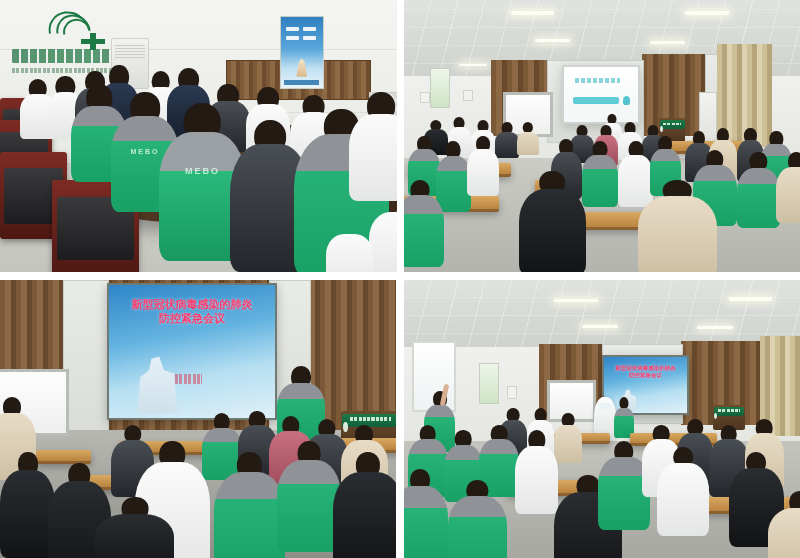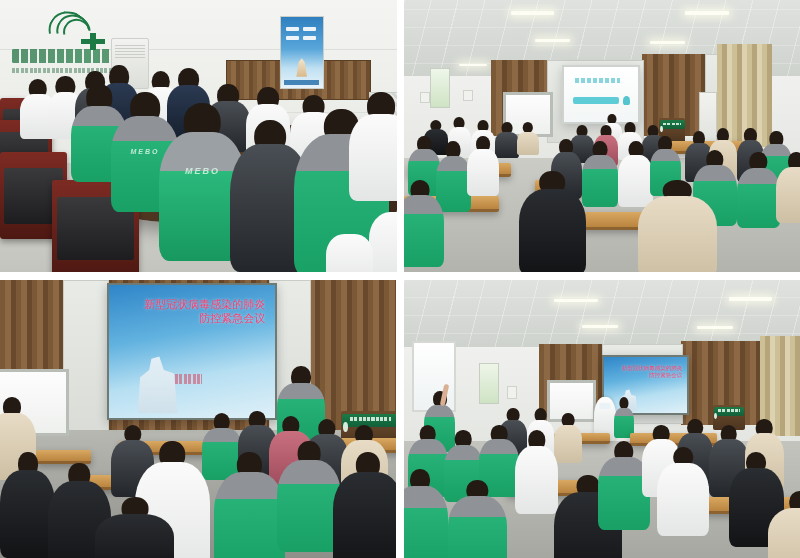--- a/index.html
+++ b/index.html
@@ -84,43 +84,43 @@
   .body{position:absolute;left:0;bottom:0;width:100%;border-radius:38% 38% 12% 12%;}
   .g-jacket{background:linear-gradient(180deg,#8f9398 0 26%,#27b277 26%,#18a065 100%);}
   .g-jacket2{background:linear-gradient(180deg,#9aa0a4 0 30%,#2bb97c 30%,#17985f 100%);}
   .w-coat{background:linear-gradient(180deg,#fbfbfb,#e4e6e5);}
   .d-coat{background:linear-gradient(180deg,#4a4f55,#23262a);}
   .blk-coat{background:linear-gradient(180deg,#2a2d31,#121315);}
   .beige{background:linear-gradient(180deg,#e8dcc6,#cdbfa3);}
   .navy{background:linear-gradient(180deg,#2b3a52,#16202e);}
   .pink{background:linear-gradient(180deg,#c9707f,#9e4b5b);}
   .mebo{position:absolute;left:50%;top:46%;transform:translateX(-50%);
-     color:#d8f5e6;font-size:7px;letter-spacing:2px;font-weight:bold;opacity:.85;font-style:italic;}
+     color:#d8f5e6;font-size:7px;letter-spacing:2px;font-weight:bold;opacity:.85;}
 
   
   .lh-ceiling{position:absolute;left:0;top:0;width:100%;height:30%;
      background:linear-gradient(#dfe2de,#cdd1cc);}
   .lh-ceil-grid{position:absolute;inset:0;
      background:
        repeating-linear-gradient(104deg,rgba(255,255,255,.35) 0 1px,transparent 1px 26px),
        repeating-linear-gradient(0deg,rgba(255,255,255,.22) 0 1px,transparent 1px 18px);}
   .lamp{position:absolute;background:#fdfdf4;border-radius:1px;
      box-shadow:0 0 9px 3px rgba(255,255,235,.75);}
   .lh-wall{position:absolute;left:0;top:28%;width:100%;height:40%;
      background:linear-gradient(#f0f1ee,#e2e4e0);}
   .lh-woodwall{position:absolute;background:
      repeating-linear-gradient(90deg,#7b5836 0 5px,#8d6844 5px 11px,#69492b 11px 16px);}
   .panel-gray{position:absolute;background:linear-gradient(#e9ebe7,#d8dbd6);border:1px solid #c9ccc7;}
   .screen-white{position:absolute;background:linear-gradient(#ffffff,#f3f6f6);
      border:2px solid #cfd3d0;box-shadow:0 3px 10px rgba(0,0,0,.18);}
   .screen-blue{position:absolute;
      background:linear-gradient(170deg,#2f86c8 0%,#63b3e0 38%,#b6dff2 66%,#dff0f8 100%);
      border:2px solid #6f7a74;box-shadow:0 3px 10px rgba(0,0,0,.25);}
-  .slide-title{position:absolute;left:6%;top:10%;width:88%;text-align:right;
-     color:#ff3b6b;font-weight:normal;text-shadow:0 0 3px rgba(255,255,255,.6);
+  .slide-title{position:absolute;left:6%;top:10%;width:88%;text-align:center;
+     color:#ff3b6b;font-weight:bold;text-shadow:0 0 3px rgba(255,255,255,.6);
      line-height:1.25;}
   .slide-bldg{position:absolute;left:14%;bottom:4%;width:34%;height:46%;
      background:linear-gradient(#eef4f8,#cfe0ea);
      clip-path:polygon(10% 100%,14% 42%,30% 30%,34% 12%,48% 8%,56% 30%,74% 36%,80% 100%);opacity:.92;}
   .whiteboard{position:absolute;background:linear-gradient(#fdfdfd,#eef0ee);
      border:3px solid #b9bdb8;}
   .curtain{position:absolute;background:
      repeating-linear-gradient(90deg,#cdbf96 0 5px,#b6a47a 5px 10px,#ddd2b0 10px 15px);}
   .window{position:absolute;background:linear-gradient(#ffffff,#eef2f3);border:2px solid #d5d8d3;}
   .podium{position:absolute;background:linear-gradient(#6d4c2d,#4d3520);border-radius:2px;}

